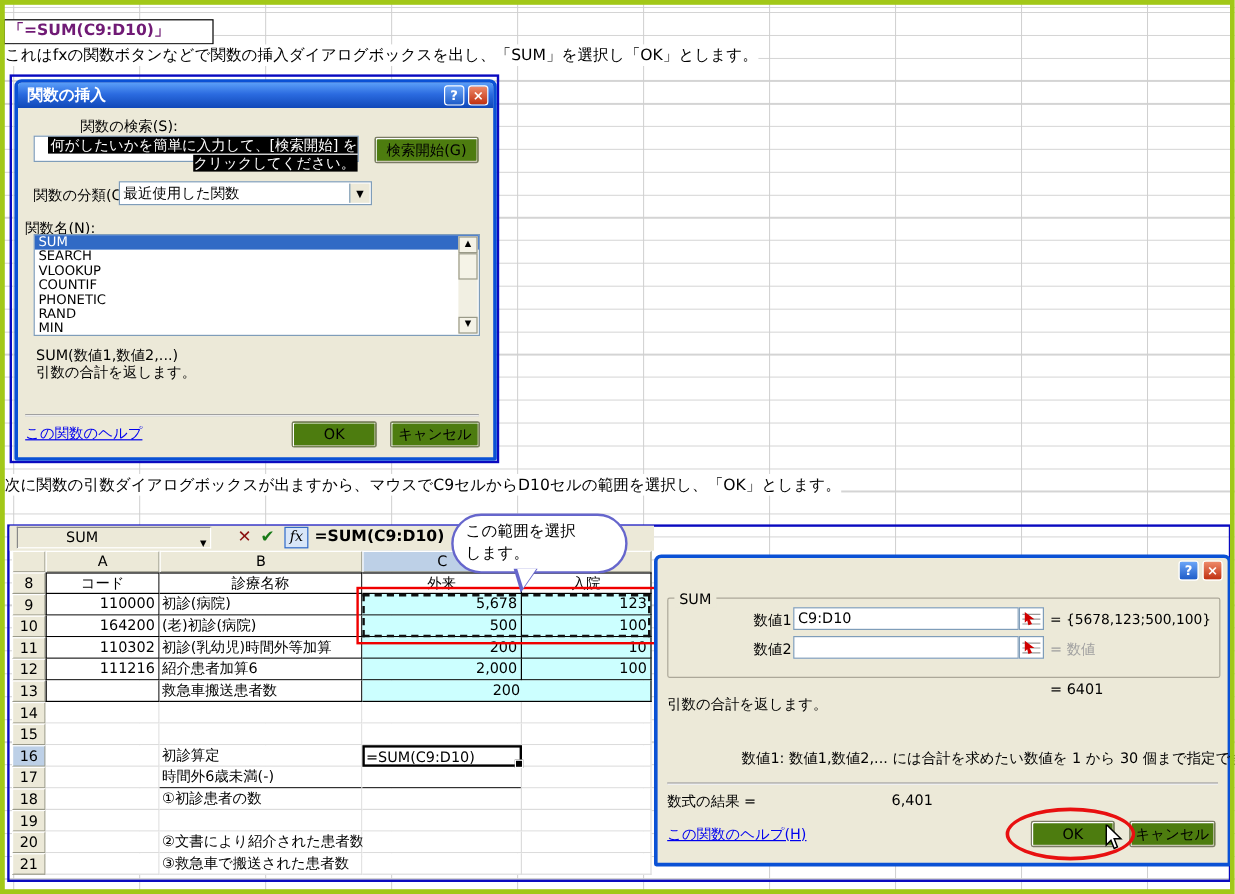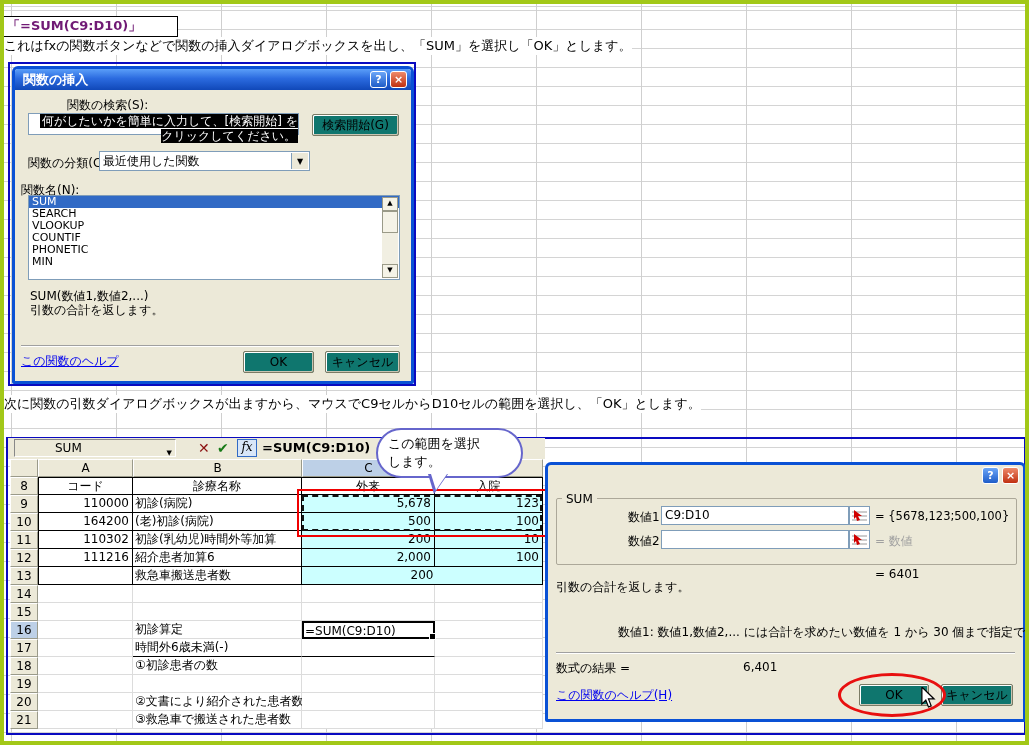--- a/index.html
+++ b/index.html
@@ -24,21 +24,21 @@
 
   
   .dlg{background:#ECE9D8;border:3px solid #0A51D5;border-radius:6px 6px 2px 2px;z-index:5;}
   .tbar{position:absolute;left:0;top:0;right:0;height:21px;border-radius:3px 3px 0 0;
     background:linear-gradient(180deg,#5A9EF8 0%,#2B6BE0 45%,#1048B8 100%);
     color:#fff;font-weight:bold;font-size:13px;line-height:21px;padding-left:8px;box-sizing:border-box;}
   .tbtn{position:absolute;top:2px;width:17px;height:17px;border:1px solid #fff;border-radius:3px;
     color:#fff;font-weight:bold;font-size:11px;line-height:15px;text-align:center;box-sizing:border-box;}
   .helpb{background:linear-gradient(180deg,#6CA6F8,#1E5CC8);}
   .closeb{background:linear-gradient(180deg,#EE8A6A,#C03010);}
-  .btn{background:#0f766e;border:1px solid #7B7B65;border-radius:2px;
+  .btn{background:#4d7c0f;border:1px solid #7B7B65;border-radius:2px;
     box-shadow:inset 1px 1px 0 #fff,inset -1px -1px 0 #C8C5B2;
     font-size:12px;text-align:center;line-height:20px;box-sizing:border-box;}
   .link{color:#0000EE;text-decoration:underline;font-size:12px;}
   .fieldw{background:#fff;border:1px solid #7F9DB9;box-sizing:border-box;}
 
   
   .sel-text{background:#000;color:#fff;font-size:12px;line-height:15px;padding:0 2px;}
   .dd-arrow{position:absolute;right:1px;top:1px;bottom:1px;width:16px;background:#ECE9D8;
     border-left:1px solid #7F9DB9;text-align:center;font-size:8px;line-height:17px;}
   .li{height:12px;line-height:12px;font-size:11px;padding-left:3px;white-space:nowrap;}
@@ -124,20 +124,21 @@
       <span class="dd-arrow">▼</span>
     </div>
 
     <div class="abs" style="left:6px;top:113px;">関数名(N):</div>
     <div class="abs fieldw" style="left:13px;top:126px;width:372px;height:85px;">
       <div class="li selected">SUM</div>
       <div class="li">SEARCH</div>
       <div class="li">VLOOKUP</div>
       <div class="li">COUNTIF</div>
       <div class="li">PHONETIC</div>
+      <div class="li">RAND</div>
       <div class="li">MIN</div>
       <div class="sbar">
         <div class="sbtn" style="top:0;">▲</div>
         <div class="sthumb"></div>
         <div class="sbtn" style="bottom:0;">▼</div>
       </div>
     </div>
 
     <div class="abs" style="left:15px;top:219px;">SUM(数値1,数値2,...)</div>
     <div class="abs" style="left:15px;top:233px;">引数の合計を返します。</div>

